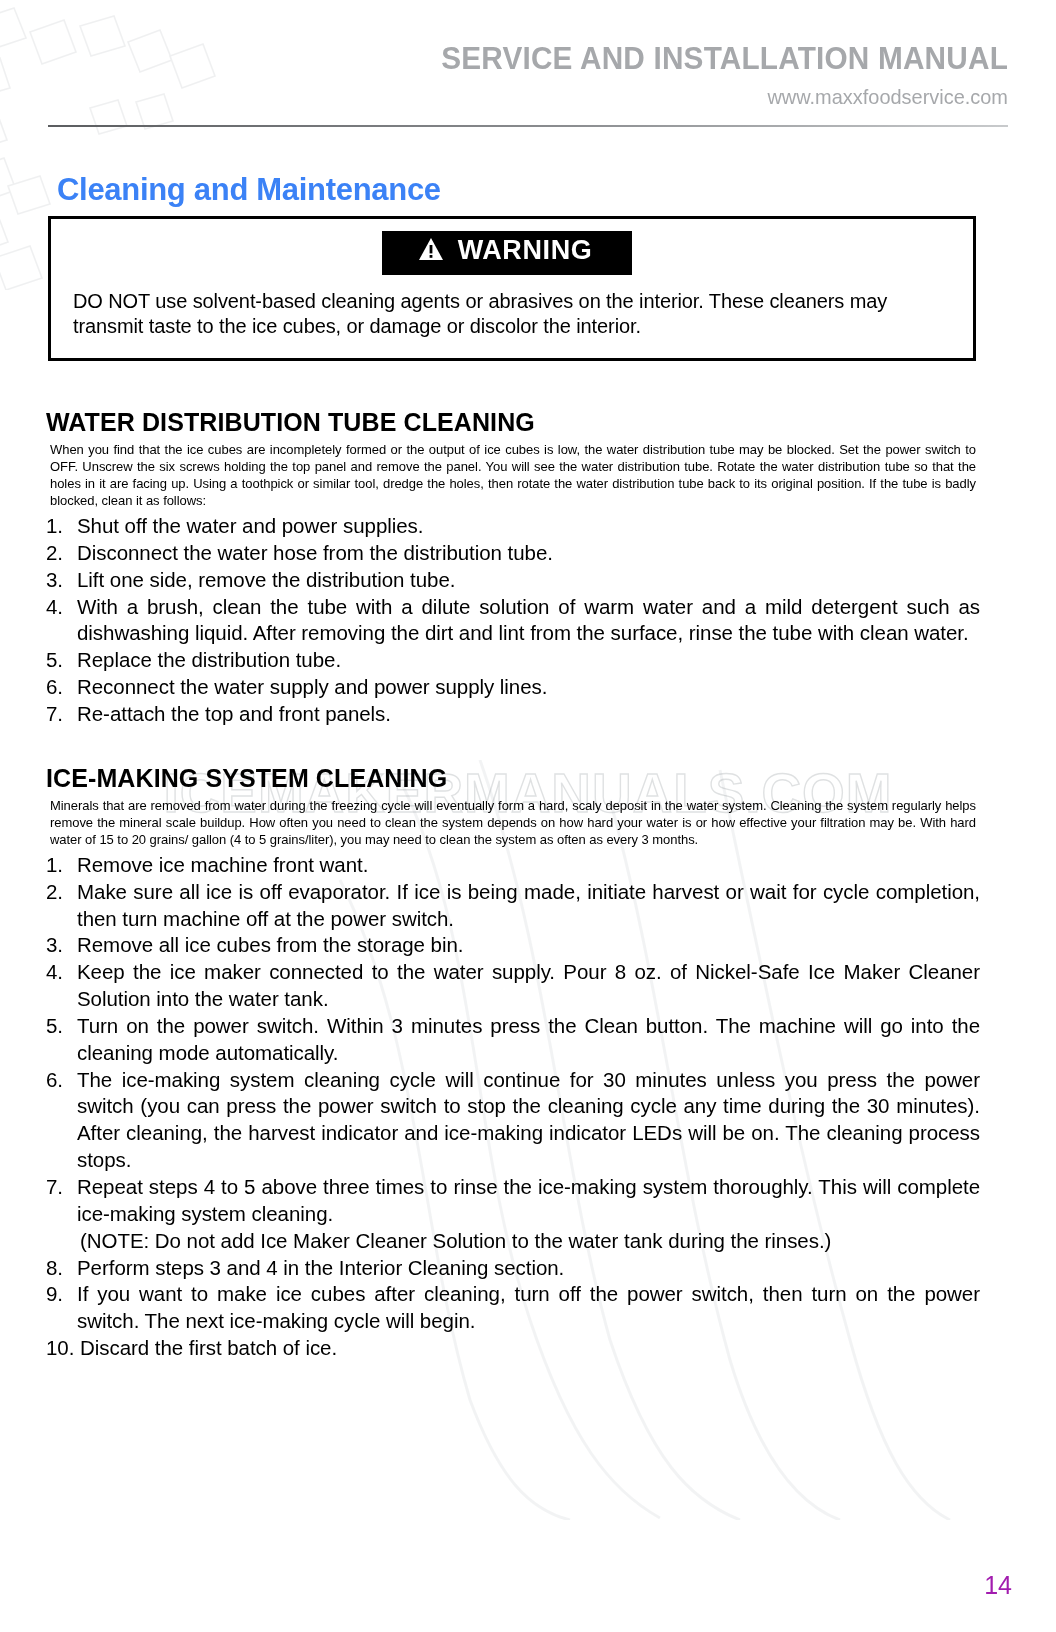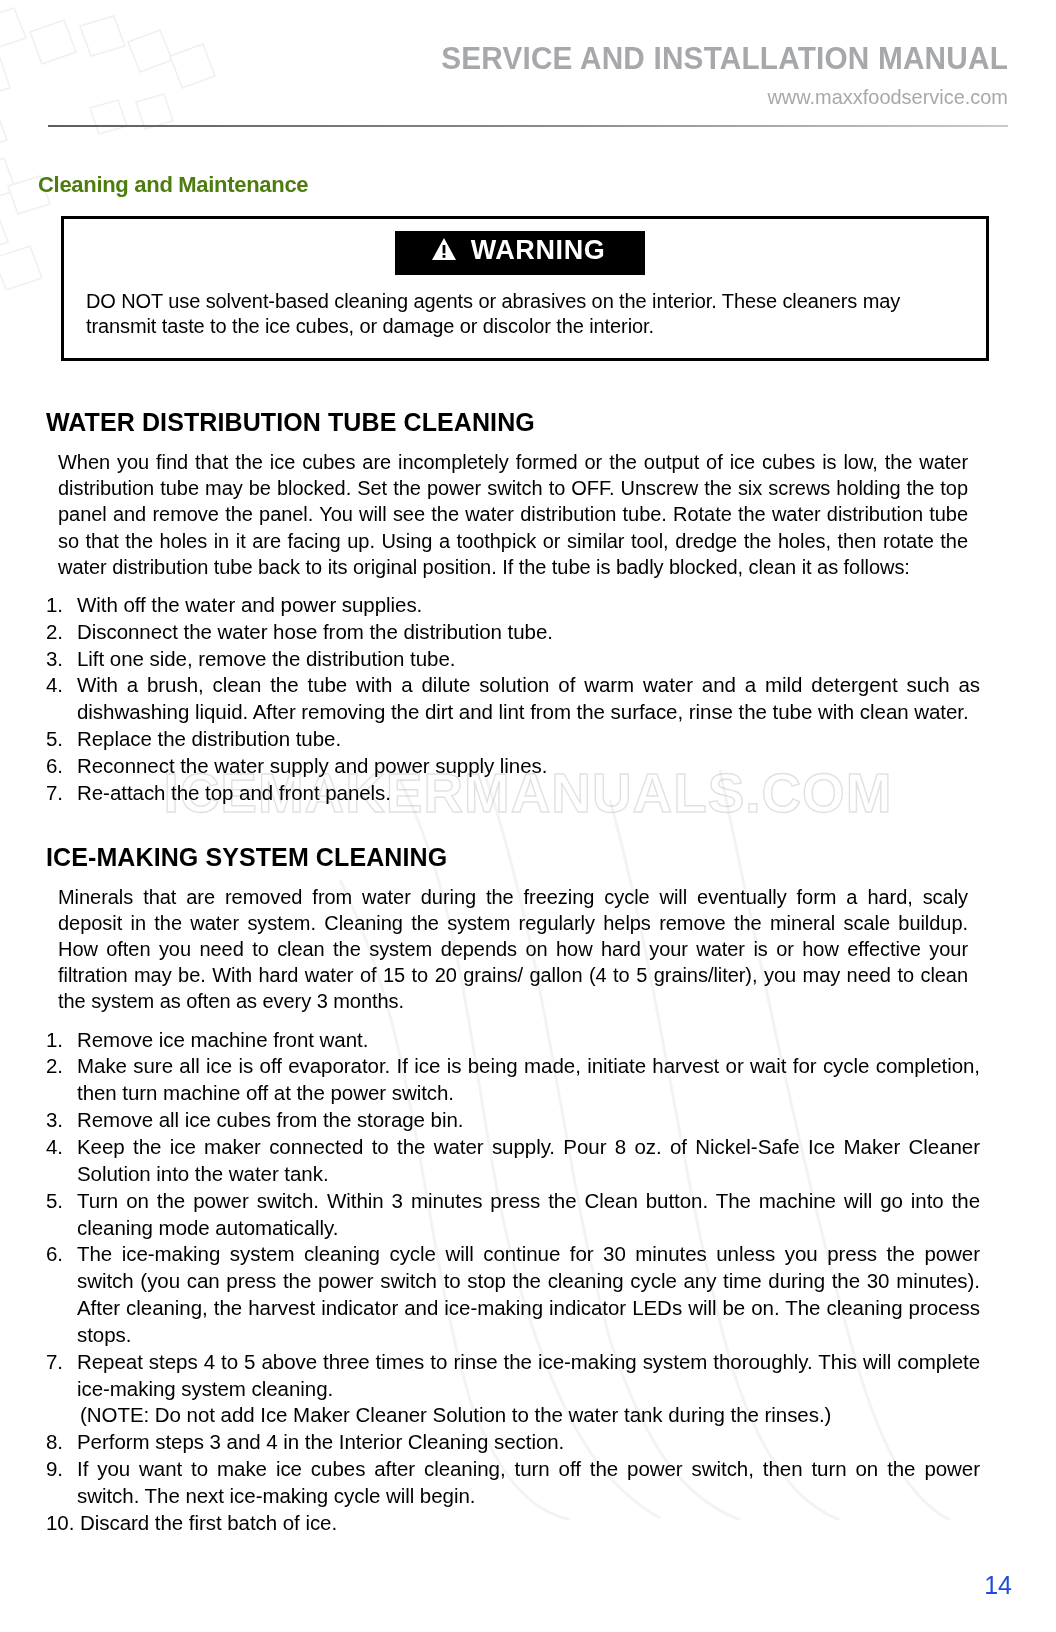--- a/index.html
+++ b/index.html
@@ -73,32 +73,32 @@
   }
   .header-rule {
     margin-top: 16px;
     height: 2px;
     background: linear-gradient(to right, #5b5d60 0%, #8c8e91 55%, #c8cacc 100%);
   }
 
   
   .section-title {
     position: absolute;
-    left: 38px;
+    left: 57px;
     top: 172px;
-    font-size: 22px;
+    font-size: 31px;
     font-weight: bold;
     letter-spacing: -0.3px;
-    color: #4d7c0f;
+    color: #3b82f6;
   }
 
   
   .warning-box {
     position: absolute;
-    left: 61px;
+    left: 48px;
     top: 216px;
     width: 928px;
     box-sizing: border-box;
     border: 3px solid #000;
     padding: 12px 32px 18px 22px;
   }
   .warning-banner-wrap {
     text-align: center;
   }
   .warning-banner {
@@ -131,24 +131,24 @@
     top: 408px;
     width: 934px;
   }
   .sub-head {
     font-size: 25px;
     font-weight: bold;
     letter-spacing: 0.1px;
     margin: 0 0 1px 0;
   }
   .para {
-    font-size: 20px;
+    font-size: 13px;
     line-height: 1.31;
     text-align: justify;
-    margin: 12px;
+    margin: 4px;
     letter-spacing: -0.05px;
   }
 
   ol.steps {
     list-style: none;
     margin: 0;
     padding: 0;
   }
   ol.steps li {
     font-size: 20.5px;
@@ -195,21 +195,21 @@
     user-select: none;
     transform: scaleX(0.98);
   }
 
   
   .page-number {
     position: absolute;
     right: 44px;
     bottom: 32px;
     font-size: 25px;
-    color: #1d4ed8;
+    color: #a21caf;
   }
 </style>
 </head>
 <body>
 
 <svg class="bg-deco" viewBox="0 0 330 300" xmlns="http://www.w3.org/2000/svg">
   <g fill="#ffffff" stroke="#d9dbdd" stroke-width="1.6">
     <polygon points="18,30 54,18 66,48 30,60"></polygon>
     <polygon points="70,42 104,30 116,62 82,74"></polygon>
     <polygon points="120,36 154,26 165,56 131,66"></polygon>
@@ -264,21 +264,21 @@
   </div>
 
   <div class="content">
 
     <div>
       <div class="sub-head">WATER DISTRIBUTION TUBE CLEANING</div>
       <p class="para">When you find that the ice cubes are incompletely formed or the output of ice cubes is low, the water distribution tube may be blocked. Set the power switch to OFF. Unscrew the six screws holding the top panel and remove the panel. You will see the water distribution tube. Rotate the water distribution tube so that the holes in it are facing up. Using a toothpick or similar tool, dredge the holes, then rotate the water distribution tube back to its original position. If the tube is badly blocked, clean it as follows:</p>
       <ol class="steps">
         <li>
             <span class="num">1.</span>
-            <span class="txt">With off the water and power supplies.</span>
+            <span class="txt">Shut off the water and power supplies.</span>
           </li>
         <li>
             <span class="num">2.</span>
             <span class="txt">Disconnect the water hose from the distribution tube.</span>
           </li>
         <li>
             <span class="num">3.</span>
             <span class="txt">Lift one side, remove the distribution tube.</span>
           </li>
         <li class="just">

